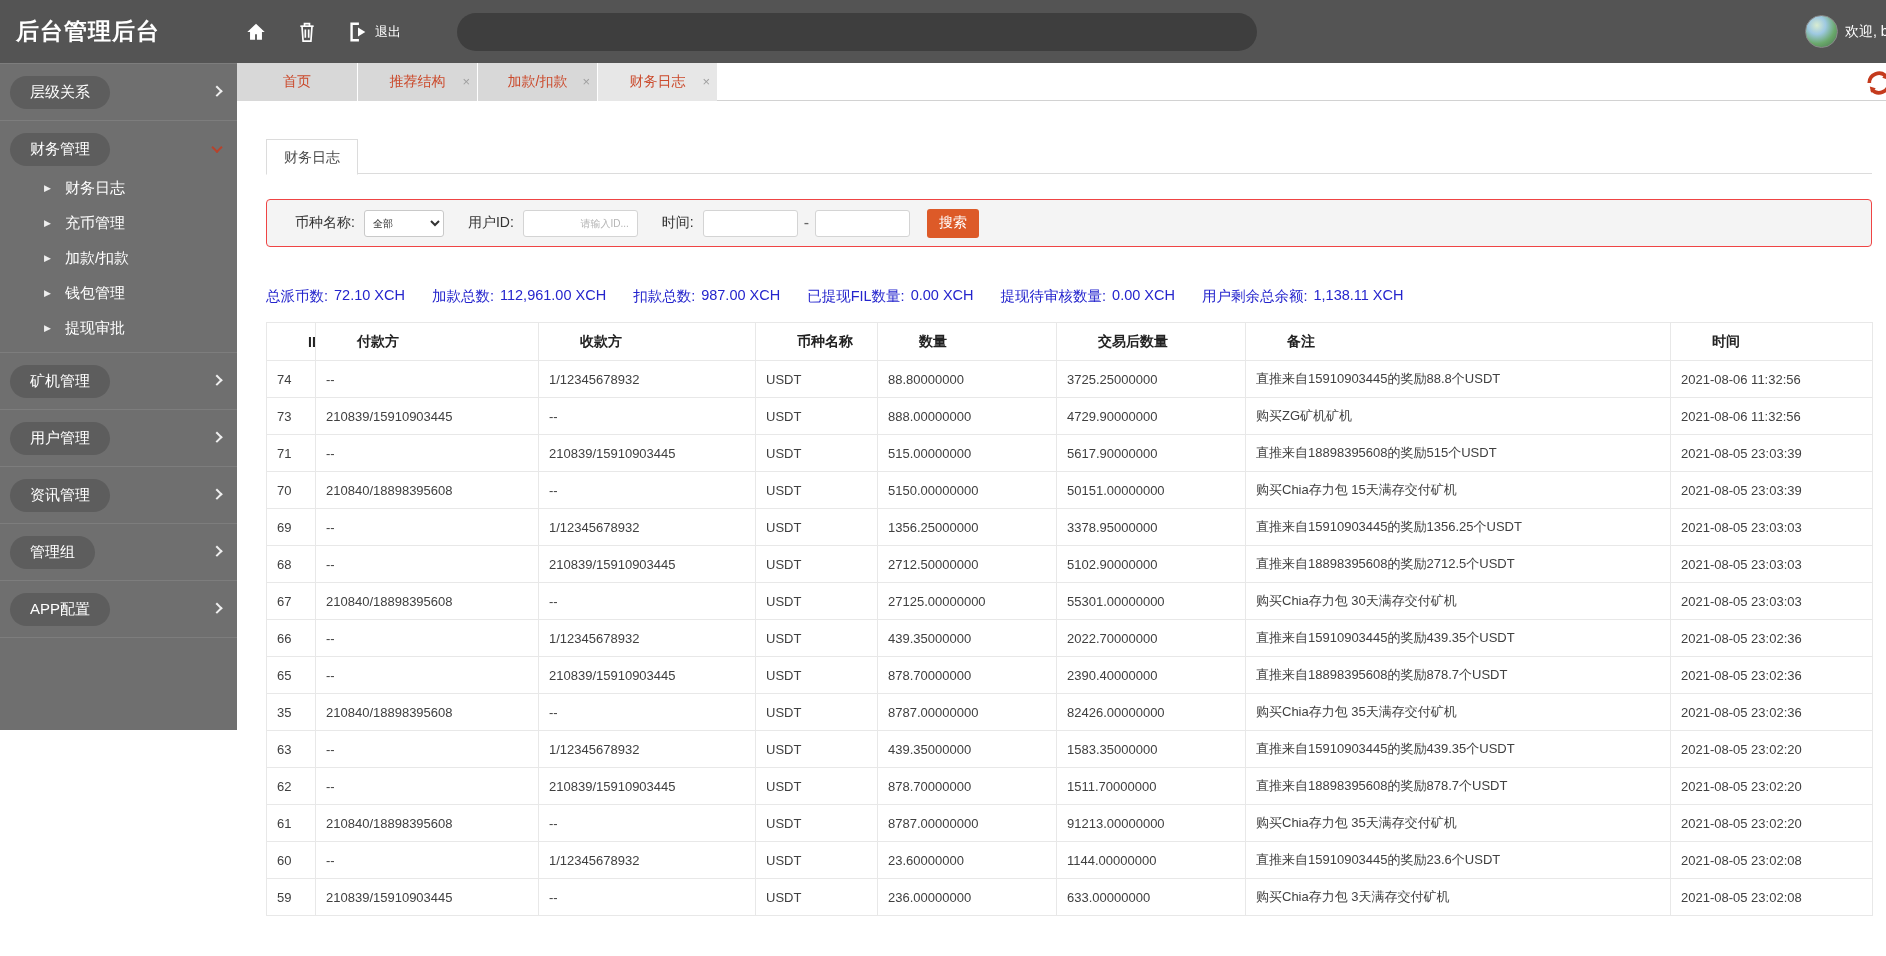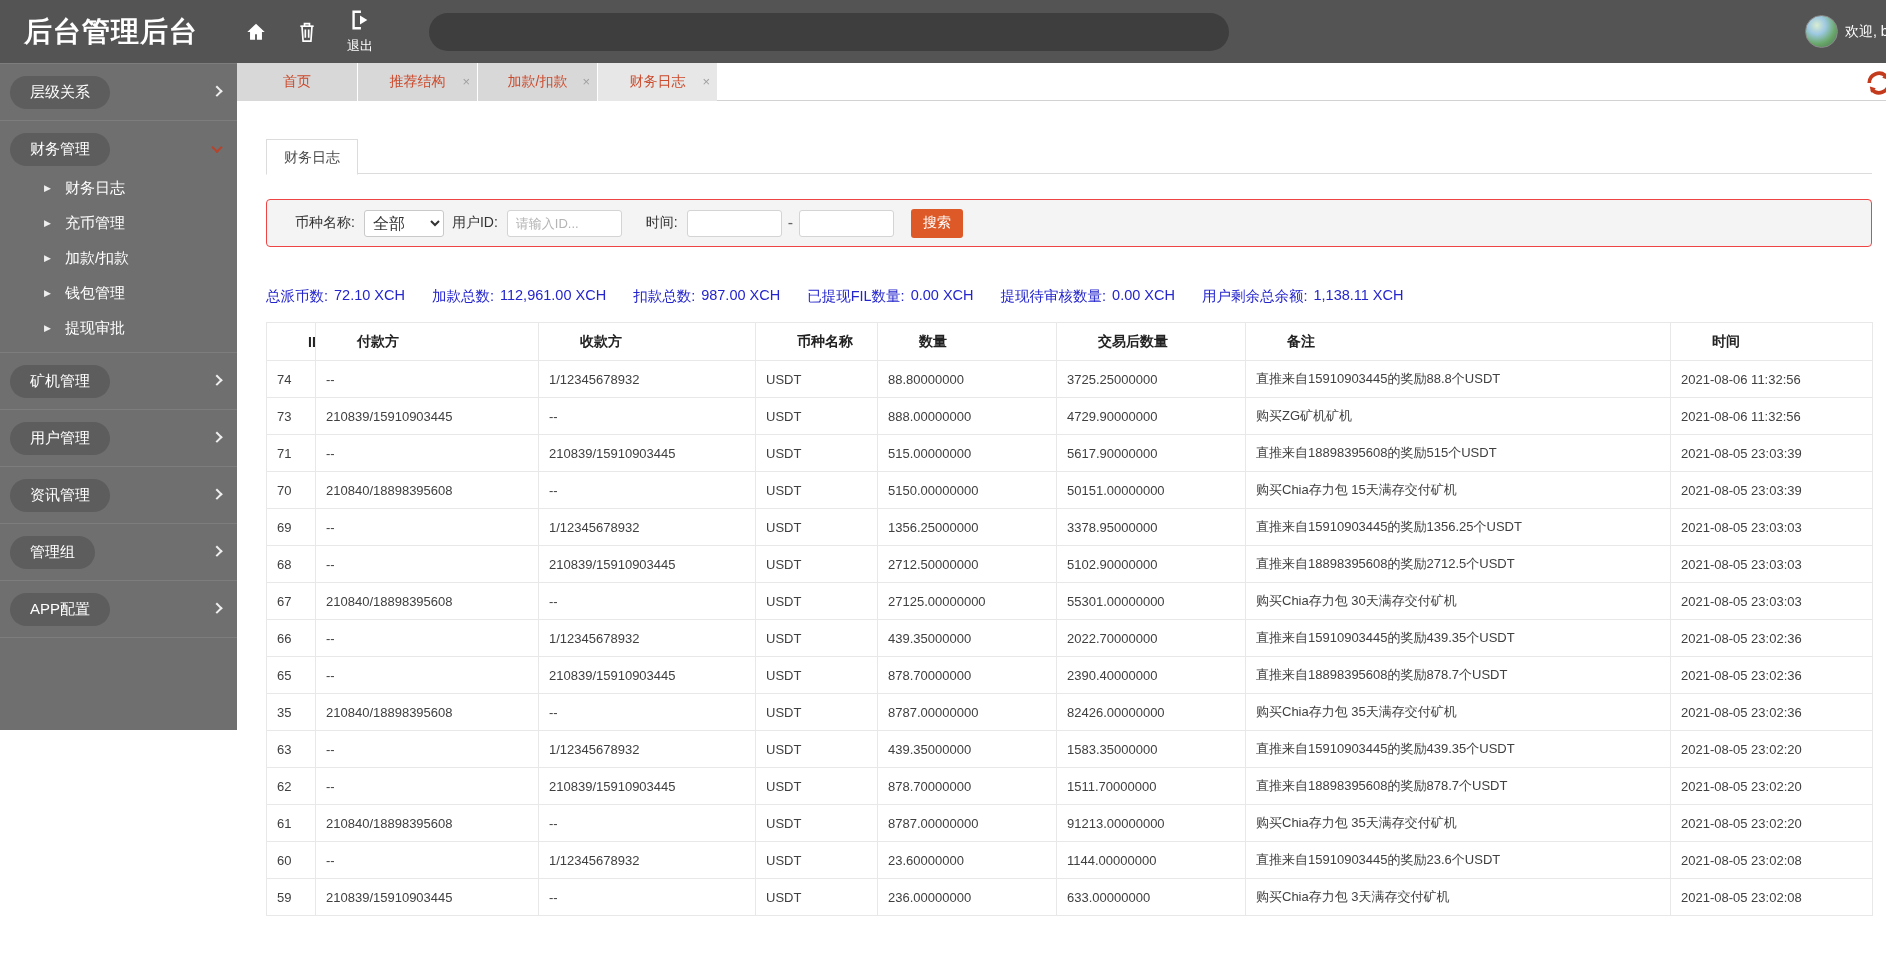--- a/index.html
+++ b/index.html
@@ -1,23 +1,23 @@
 <!DOCTYPE html>
 <html><head>
 <meta charset="utf-8">
 <style>
   * { margin:0; padding:0; box-sizing:border-box; }
   html,body { width:1886px; height:956px; overflow:hidden; }
   body { font-family:"Liberation Sans","DejaVu Sans",sans-serif; background:#fff; position:relative; }
 
   
   .topbar { height:63px; background:#545454; display:flex; align-items:center; position:relative; z-index:5; }
-  .brand { width:237px; padding-left:24px; color:#fff; font-size:28px; font-weight:bold; letter-spacing:1px; white-space:nowrap; }
+  .brand { width:237px; padding-left:16px; color:#fff; font-size:23px; font-weight:bold; letter-spacing:1px; white-space:nowrap; }
   .top-icons { display:flex; align-items:center; gap:30px; margin-left:8px; }
-  .icon-btn { display:flex; align-items:center; gap:6px; color:#fff; cursor:pointer;flex-direction:column; }
+  .icon-btn { display:flex; align-items:center; gap:6px; color:#fff; cursor:pointer; }
   .icon-btn svg { display:block; }
   .logout-label { color:#fff; font-size:13px; }
   .search-pill { margin-left:56px; width:800px; height:38px; background:#3e3e3e; border-radius:19px; }
   .user-box { position:absolute; left:1805px; top:0; height:63px; display:flex; align-items:center; gap:7px; }
   .avatar { width:33px; height:33px; border-radius:50%; background:radial-gradient(circle at 35% 30%, #d8ecd0 0%, #9ec9e2 30%, #6aa86b 62%, #46704e 100%); border:1px solid #8a8a8a; flex:0 0 auto; }
   .greeting { color:#fff; font-size:14px; white-space:nowrap; }
 
   
   .layout { display:flex; height:667px; }
 
@@ -44,22 +44,22 @@
 
   .content { padding:37px 14px 0 29px; }
 
   
   .panel-head { border-bottom:1px solid #dcdcdc; height:36px; }
   .panel-tab { display:inline-block; height:36px; line-height:34px; background:#fff; border:1px solid #dcdcdc; border-bottom:1px solid #fff; padding:0 17px; font-size:14px; color:#4a4a4a; position:relative; top:1px; cursor:default; }
 
   
   .filter-box { margin-top:25px; height:48px; background:#f4f4f4; border:1px solid #ef4444; border-radius:4px; display:flex; align-items:center; padding:0 28px; }
   .f-label { font-size:14px; color:#333; margin-right:9px; white-space:nowrap; }
-  .f-select { width:80px; height:27px; border:1px solid #c9c9c9; border-radius:3px; background:#fff; font-size:16px; color:#333; padding:0 4px; margin-right:8px; font-family:inherit; }
-  .f-input { height:27px; border:1px solid #d4d4d4; border-radius:3px; background:#fff; font-size:13px; color:#b91c1c; padding:0 8px; font-family:inherit; }
+  .f-select { width:80px; height:27px; border:1px solid #c9c9c9; border-radius:3px; background:#fff; font-size:10px; color:#333; padding:0 4px; margin-right:24px; font-family:inherit; }
+  .f-input { height:27px; border:1px solid #d4d4d4; border-radius:3px; background:#fff; font-size:10px; color:#b91c1c; padding:0 8px; font-family:inherit;text-align:right; }
   .f-input::placeholder { color:#b4b4b4; }
   .w-id { width:115px; margin-right:24px; }
   .w-date { width:95px; }
   .dash { color:#666; margin:0 6px; }
   .search-btn { margin-left:17px; width:52px; height:29px; background:#dd5a28; color:#fff; border:none; border-radius:3px; font-size:14px; cursor:pointer; font-family:inherit; }
 
   
   .stats-row { margin-top:40px; display:flex; gap:27px; font-size:14.5px; color:#2525cd; white-space:nowrap; }
   .stat-item { display:flex; gap:6px; }
 

